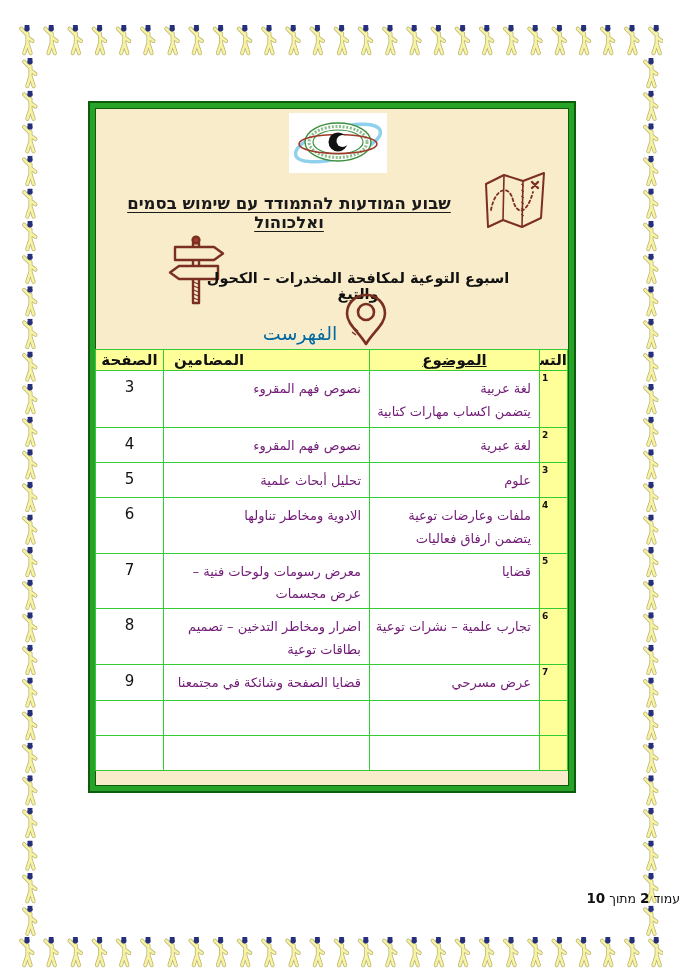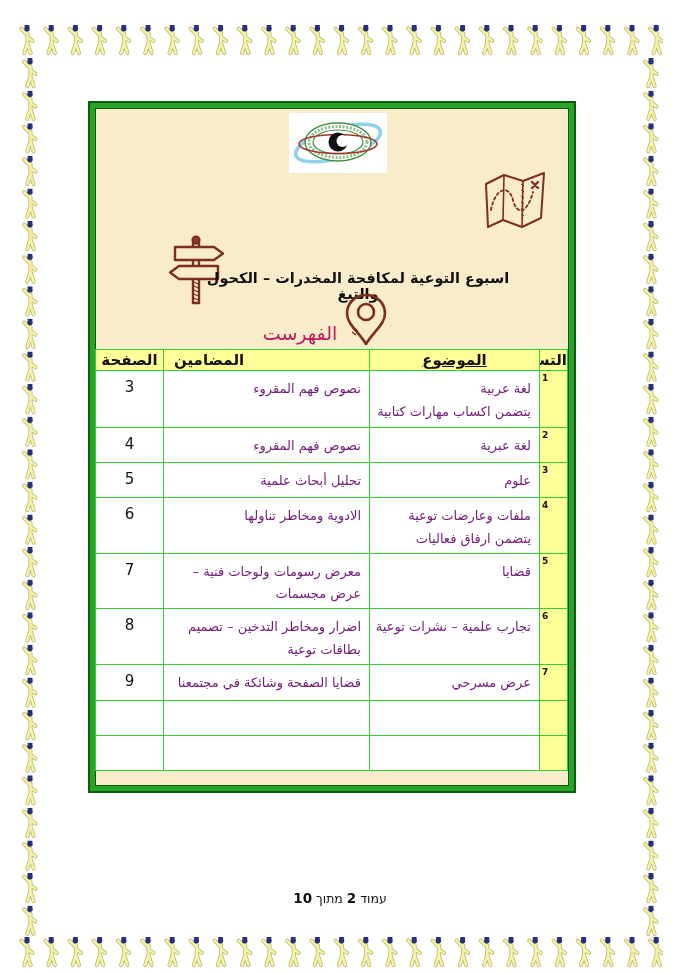--- a/index.html
+++ b/index.html
@@ -27,42 +27,42 @@
   .pin-icon { position:absolute; left:246px; top:184px; width:50px; height:56px; }
 
   .hebrew-title { position:absolute; left:6px; top:86px; width:376px;
     text-align:center; direction:rtl; font-size:16.5px; font-weight:bold;
     color:#1a1a1a; text-decoration:underline; text-underline-offset:3px; }
 
   .arabic-subtitle { position:absolute; left:110px; top:162px; width:306px;
     text-align:center; direction:rtl; font-size:14.5px; font-weight:bold; color:#111; }
 
   .index-title { position:absolute; left:130px; top:214px; width:150px;
-    text-align:center; direction:rtl; font-size:19px; color:#be185d; }
+    text-align:center; direction:rtl; font-size:19px; color:#0369a1; }
 
   
   table.toc { position:absolute; left:0px; top:241px; width:472px;
     direction:rtl; border-collapse:collapse; table-layout:fixed;
     background:#ffffff; }
   table.toc td, table.toc th { border:1.5px solid #33cc33; overflow:hidden; }
   table.toc th { background:#ffff99; font-weight:bold; font-size:15px; color:#111;
     height:21px; }
   th.h-subject { text-align:center;text-decoration:underline; }
   th.h-contents { text-align:left; padding-left:10px; direction:rtl;margin-top:48px; }
   th.h-page { text-align:center; }
   th.h-serial { font-size:7px; text-align:center; font-weight:bold; }
   td.c-serial { background:#ffff99; vertical-align:top; text-align:left;
     font-size:9px; font-weight:bold; padding:2px 3px 0 2px; color:#111; }
   td.c-subject, td.c-contents { vertical-align:top; text-align:right;
     padding:7px 8px 2px 4px; font-size:13px; color:#701a75; white-space:pre-line;
     line-height:1.75; }
   td.c-page { text-align:center; vertical-align:top; padding-top:7px;
     font-size:15px; color:#111; }
 
-  .footer { position:absolute; left:0; top:890px; width:680px; text-align:center;
+  .footer { position:absolute; left:0; top:890px; width:680px; 
     direction:rtl; font-size:12.5px; color:#111; }
   .footer b { font-size:13.5px; }
 </style>
 </head>
 <body>
 
 <div class="page">
 
   <svg width="0" height="0" style="position:absolute" aria-hidden="true">
     <defs>
@@ -210,20 +210,21 @@
       <g fill="none" stroke="#7b2f20" stroke-width="2" stroke-linejoin="round">
         <path d="M9 16 L27 7 L46 13 L67 5 L64 50 L45 59 L26 52 L11 59 Z" fill="#f9ecca"></path>
         <path d="M27 7 L26 52" stroke-width="1.6"></path>
         <path d="M46 13 L45 59" stroke-width="1.6"></path>
         <path d="M44 16 l3 2 M44 22 l3 2 M44 28 l3 2 M44 34 l3 2 M44 40 l3 2 M44 46 l3 2" stroke-width="1"></path>
         <path d="M14 42 C 18 20, 32 16, 36 32 S 50 46 56 24" stroke-width="1.8" stroke-dasharray="2.6 2.8" stroke-linecap="round"></path>
         <path d="M55 14 l6 6 M61 14 l-6 6" stroke-width="2.4" stroke-linecap="round"></path>
       </g>
     </svg>
 
+    <div class="hebrew-title">שבוע המודעות להתמודד עם שימוש בסמים ואלכוהול</div>
 
     <svg class="signpost-icon" viewBox="0 0 78 74">
       <g fill="#f9ecca" stroke="#7b2f20" stroke-width="2.4" stroke-linejoin="round">
         <rect x="36" y="9" width="6" height="60"></rect>
         <circle cx="39" cy="6" r="3.4" fill="#a0392a"></circle>
         <path d="M18 13 L57 13 L66 19.5 L57 26 L18 26 Z"></path>
         <path d="M61 32 L22 32 L13 38.5 L22 45 L61 45 Z"></path>
         <path d="M36.5 48 l5 2 M36.5 52 l5 2 M36.5 56 l5 2 M36.5 60 l5 2 M36.5 64 l5 2" stroke-width="1.2"></path>
       </g>
     </svg>

